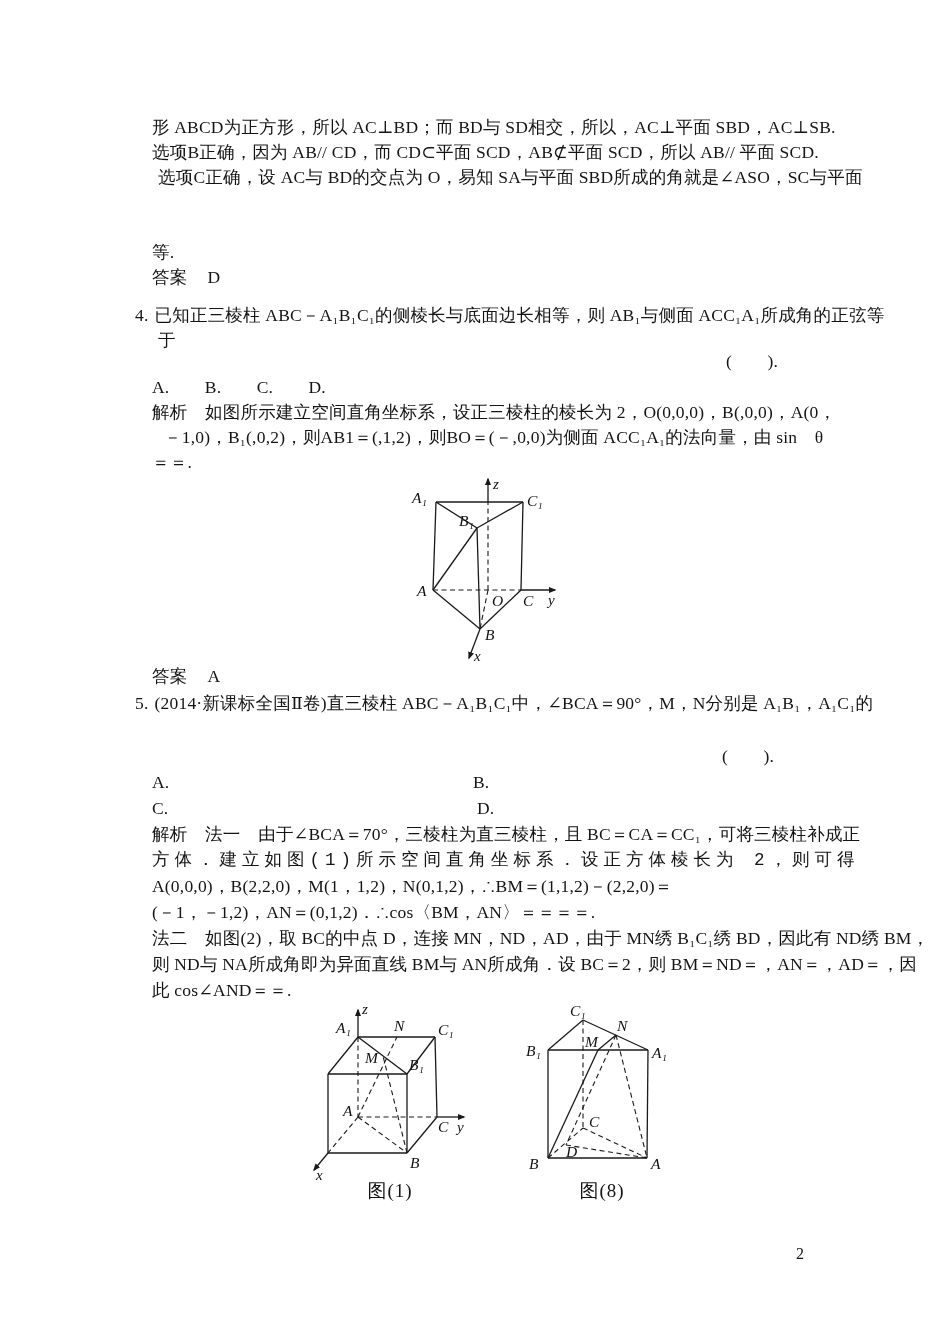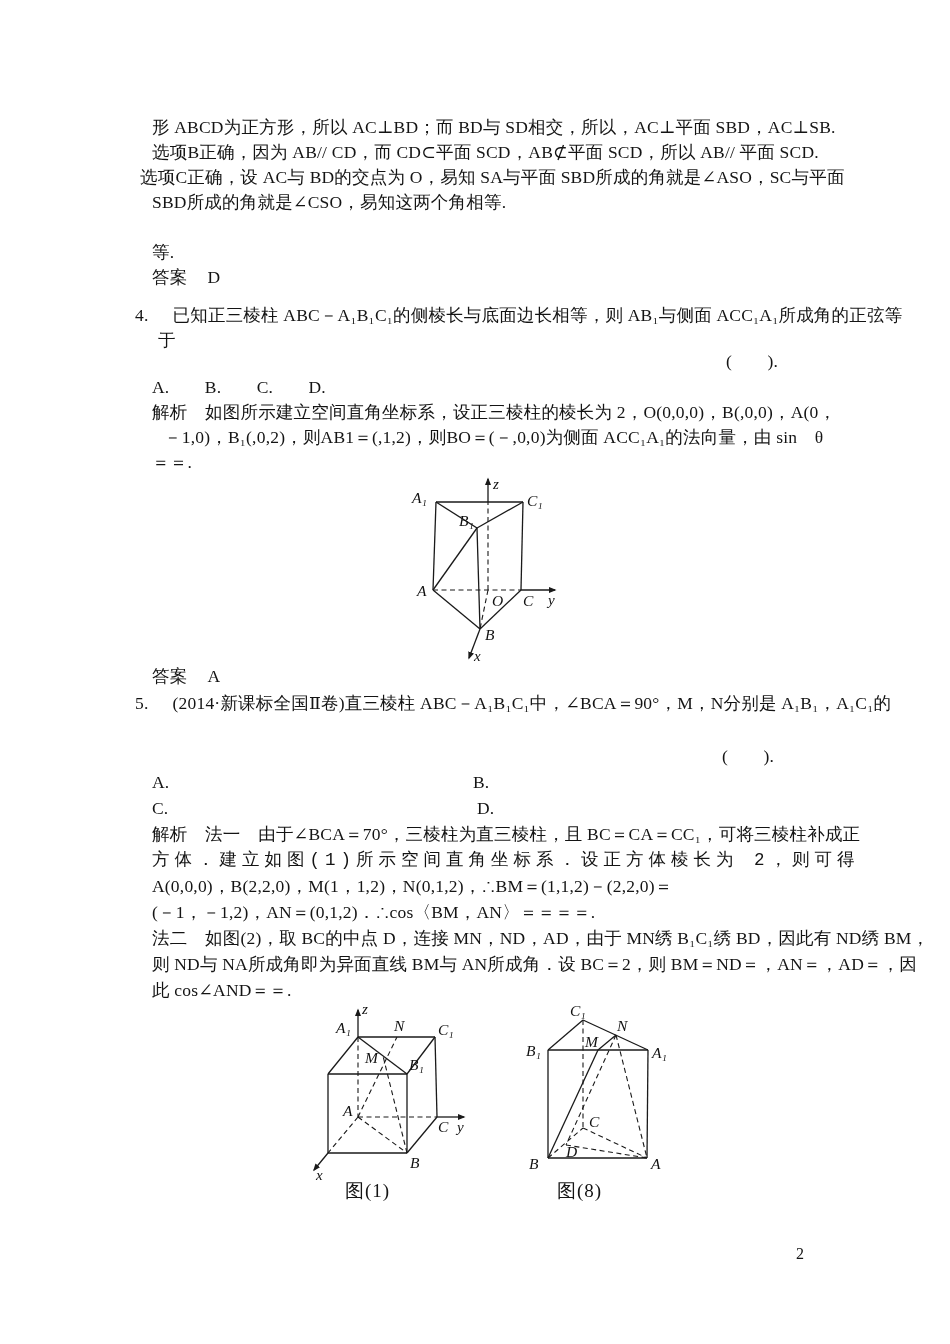--- a/index.html
+++ b/index.html
@@ -6,45 +6,44 @@
   .page{
     position:relative; width:950px; height:1344px; background:#ffffff;
     font-family:"Liberation Serif","DejaVu Serif",serif; color:#141414;
     margin:0 auto; overflow:hidden;
   }
   .ln{
     position:absolute; font-size:17.5px; line-height:25px; white-space:pre;
     letter-spacing:0.2px;
   }
   .spread{letter-spacing:5px;font-family:Liberation Mono, monospace;}
-  .qgap{margin-left:24px;}
+  .qgap{margin-left:6px;}
   .ansgap{margin-left:20px;}
   .fig-cap{
-    position:absolute; font-size:19px; width:90px;
+    position:absolute; font-size:19px; text-align:center; width:90px;
     letter-spacing:1px;
   }
   .pageno{position:absolute; font-size:16px;}
   svg{position:absolute; overflow:visible;}
   svg line, svg polyline{stroke:#1a1a1a; stroke-width:1.3; fill:none;}
   .dash{stroke-dasharray:5 3.5; stroke-width:1.1;}
   svg text{
     font-family:"Liberation Serif","DejaVu Serif",serif;
     font-style:italic; font-size:15.5px; fill:#111;
   }
   svg text.axis{font-size:15px;}
 </style>
 </head>
 <body>
 
 <div class="page">
 
   <div class="ln" style="left:152px; top:115px">形 ABCD为正方形，所以 AC⊥BD；而 BD与 SD相交，所以，AC⊥平面 SBD，AC⊥SB.</div>
   <div class="ln" style="left:152px; top:140px">选项B正确，因为 AB// CD，而 CD⊂平面 SCD，AB⊄平面 SCD，所以 AB// 平面 SCD.</div>
-  <div class="ln" style="left:140px; top:165px">选项C正确，设 AC与 BD的交点为 O，易知 SA与平面 SBD所成的角就是∠ASO，SC与平面</div>
-  <div class="ln" style="left:152px; top:190px">SBD所成的角就是∠CSO，易知这两个角相等.</div>
+  <div class="ln" style="left:158px; top:165px">选项C正确，设 AC与 BD的交点为 O，易知 SA与平面 SBD所成的角就是∠ASO，SC与平面</div>
   <div class="ln" style="left:152px; top:240px">等.</div>
   <div class="ln" style="left:152px; top:265px"><span>答案</span><span class="ansgap">D</span></div>
 
   <div class="ln" style="left:135px; top:303px"><span>4.</span><span class="qgap">已知正三棱柱 ABC－A₁B₁C₁的侧棱长与底面边长相等，则 AB₁与侧面 ACC₁A₁所成角的正弦等</span></div>
   <div class="ln" style="left:158px; top:328px">于</div>
   <div class="ln" style="left:726px; top:349px">(　　).</div>
   <div class="ln" style="left:152px; top:375px">A.　　B.　　C.　　D.</div>
   <div class="ln" style="left:152px; top:400px">解析　如图所示建立空间直角坐标系，设正三棱柱的棱长为 2，O(0,0,0)，B(,0,0)，A(0，</div>
   <div class="ln" style="left:164px; top:425px">－1,0)，B₁(,0,2)，则AB1＝(,1,2)，则BO＝(－,0,0)为侧面 ACC₁A₁的法向量，由 sin　θ</div>
   <div class="ln" style="left:152px; top:450px">＝＝.</div>

